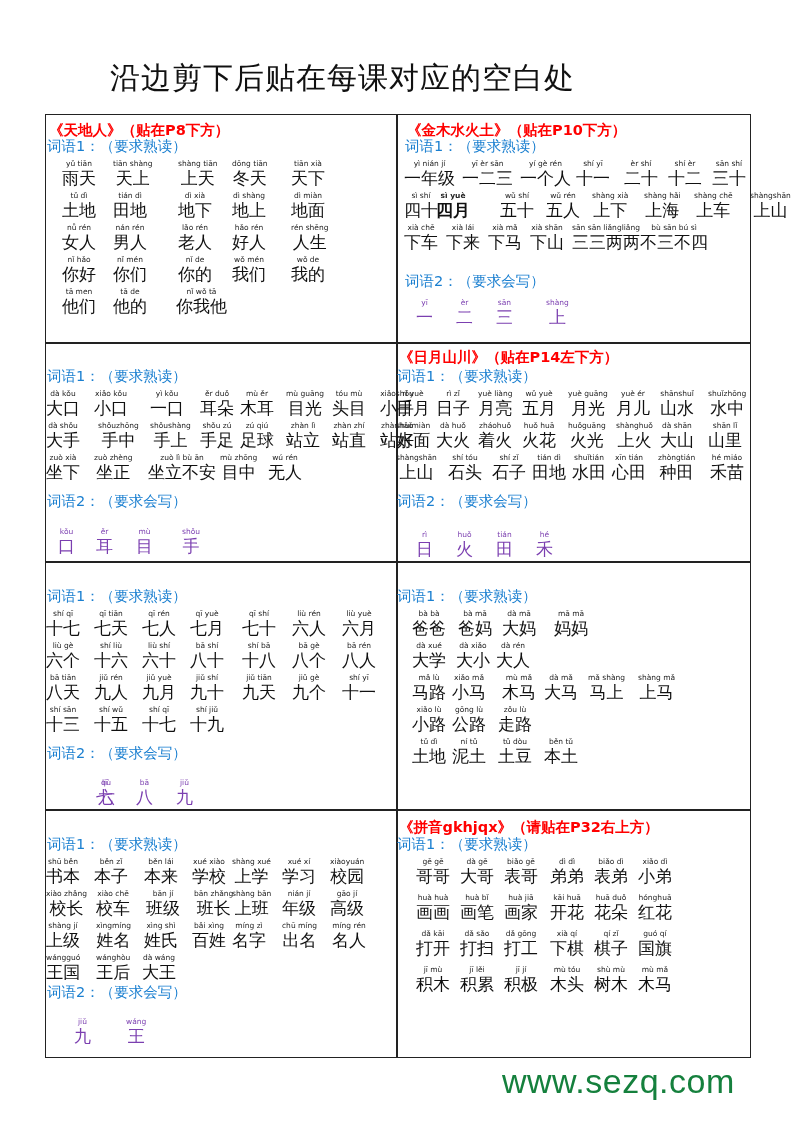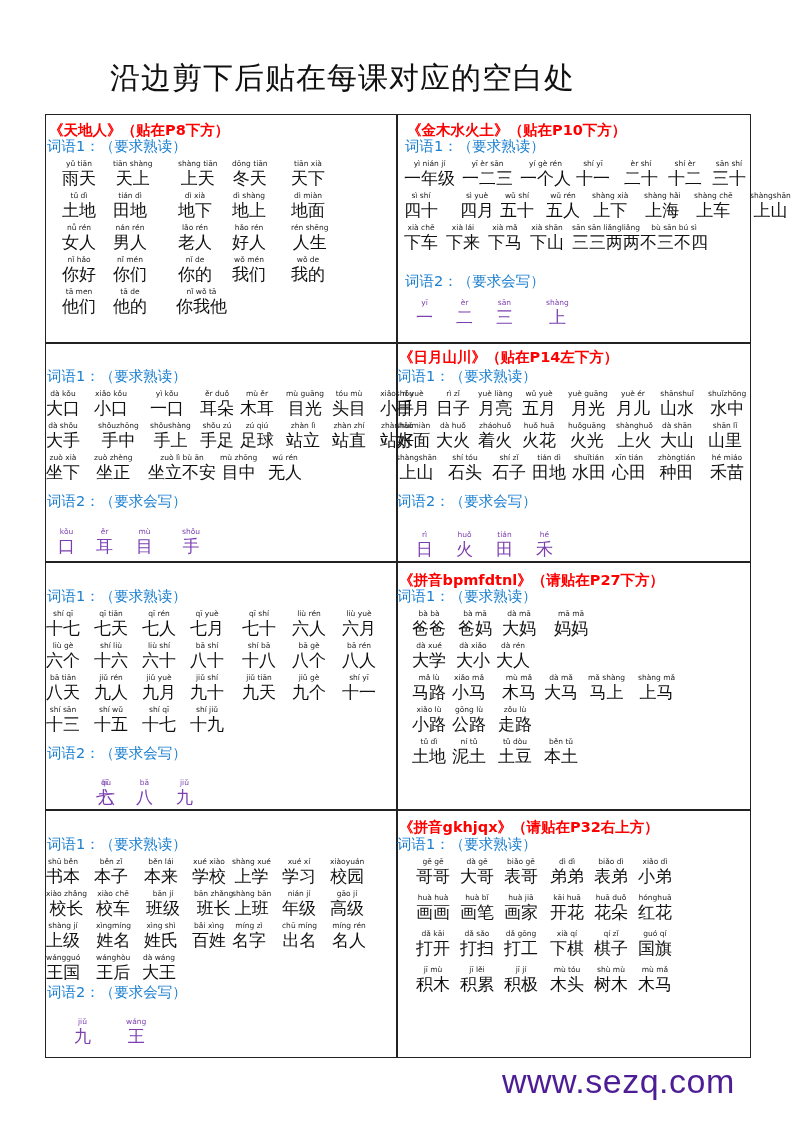--- a/index.html
+++ b/index.html
@@ -14,21 +14,21 @@
   .hline { position: absolute; left: 0; width: 100%; height: 1.5px; background: #222; }
   .lesson-title { position: absolute; left: 3px; top: 6px; font-size: 14.5px; font-weight: bold;
                   color: #ff0000; white-space: nowrap; }
   .section-label { position: absolute; left: 1px; font-size: 14.5px; color: #1a7fd0; white-space: nowrap; }
   .word-row { position: absolute; left: 0; height: 32px; }
   .word { position: absolute; top: 0; text-align: center; white-space: nowrap; }
   .py { display: block; font-size: 7.5px; line-height: 9px; color: #222; letter-spacing: 0; }
   .hz { display: block; font-size: 17px; line-height: 20px; color: #111; }
   .write-row .py { color: #7b3fb0; }
   .write-row .hz { color: #7b3fb0; }
-  .watermark { position: absolute; left: 502px; top: 1062px; font-size: 34px; color: #4c1d95;
+  .watermark { position: absolute; left: 502px; top: 1062px; font-size: 34px; color: #15803d;
                font-family: "Liberation Sans", sans-serif; letter-spacing: 0.5px; }
 </style>
 </head>
 <body>
 
 <div class="page-title">沿边剪下后贴在每课对应的空白处</div>
 
 <div class="grid">
   <div class="vline"></div>
   <div class="hline" style="top:227px"></div>
@@ -174,21 +174,21 @@
         <div class="word" style="left: 308px;">
           <span class="py">sān shí</span>
           <span class="hz">三十</span>
         </div>
       </div>
       <div class="word-row" style="top: 76px;">
         <div class="word" style="left: 0px;">
           <span class="py">sì shí</span>
           <span class="hz">四十</span>
         </div>
-        <div class="word" style="left: 56px;">
+        <div class="word" style="left: 32px; font-weight: bold;">
           <span class="py">sì yuè</span>
           <span class="hz">四月</span>
         </div>
         <div class="word" style="left: 96px;">
           <span class="py">wǔ shí</span>
           <span class="hz">五十</span>
         </div>
         <div class="word" style="left: 142px;">
           <span class="py">wǔ rén</span>
           <span class="hz">五人</span>
@@ -617,21 +617,20 @@
           <span class="py">bā</span>
           <span class="hz">八</span>
         </div>
         <div class="word" style="left: 130px;">
           <span class="py">jiǔ</span>
           <span class="hz">九</span>
         </div>
       </div>
     </div>
     <div class="cell" style="left: 396px; top: 565px; width: 348px; height: 250px; overflow: visible;">
-      <div class="lesson-title">《拼音bpmfdtnl》（请贴在P27下方）</div>
       <div class="section-label" style="top: 22px;">词语1：（要求熟读）</div>
       <div class="word-row" style="top: 44px;">
         <div class="word" style="left: 16px;">
           <span class="py">bà bà</span>
           <span class="hz">爸爸</span>
         </div>
         <div class="word" style="left: 62px;">
           <span class="py">bà mā</span>
           <span class="hz">爸妈</span>
         </div>

